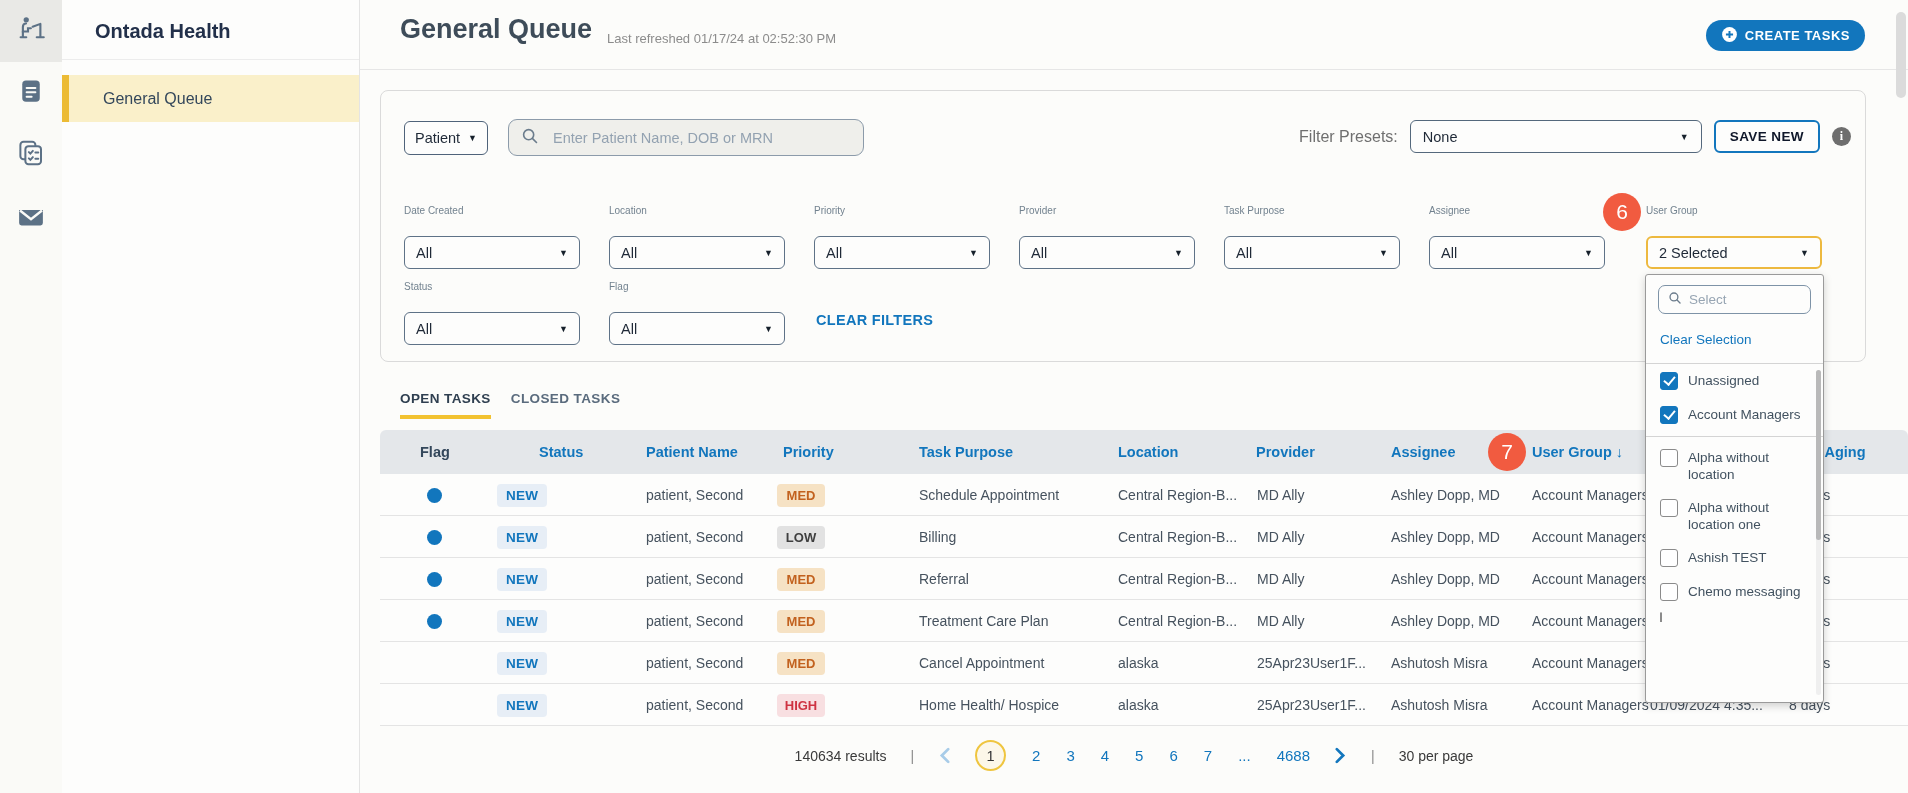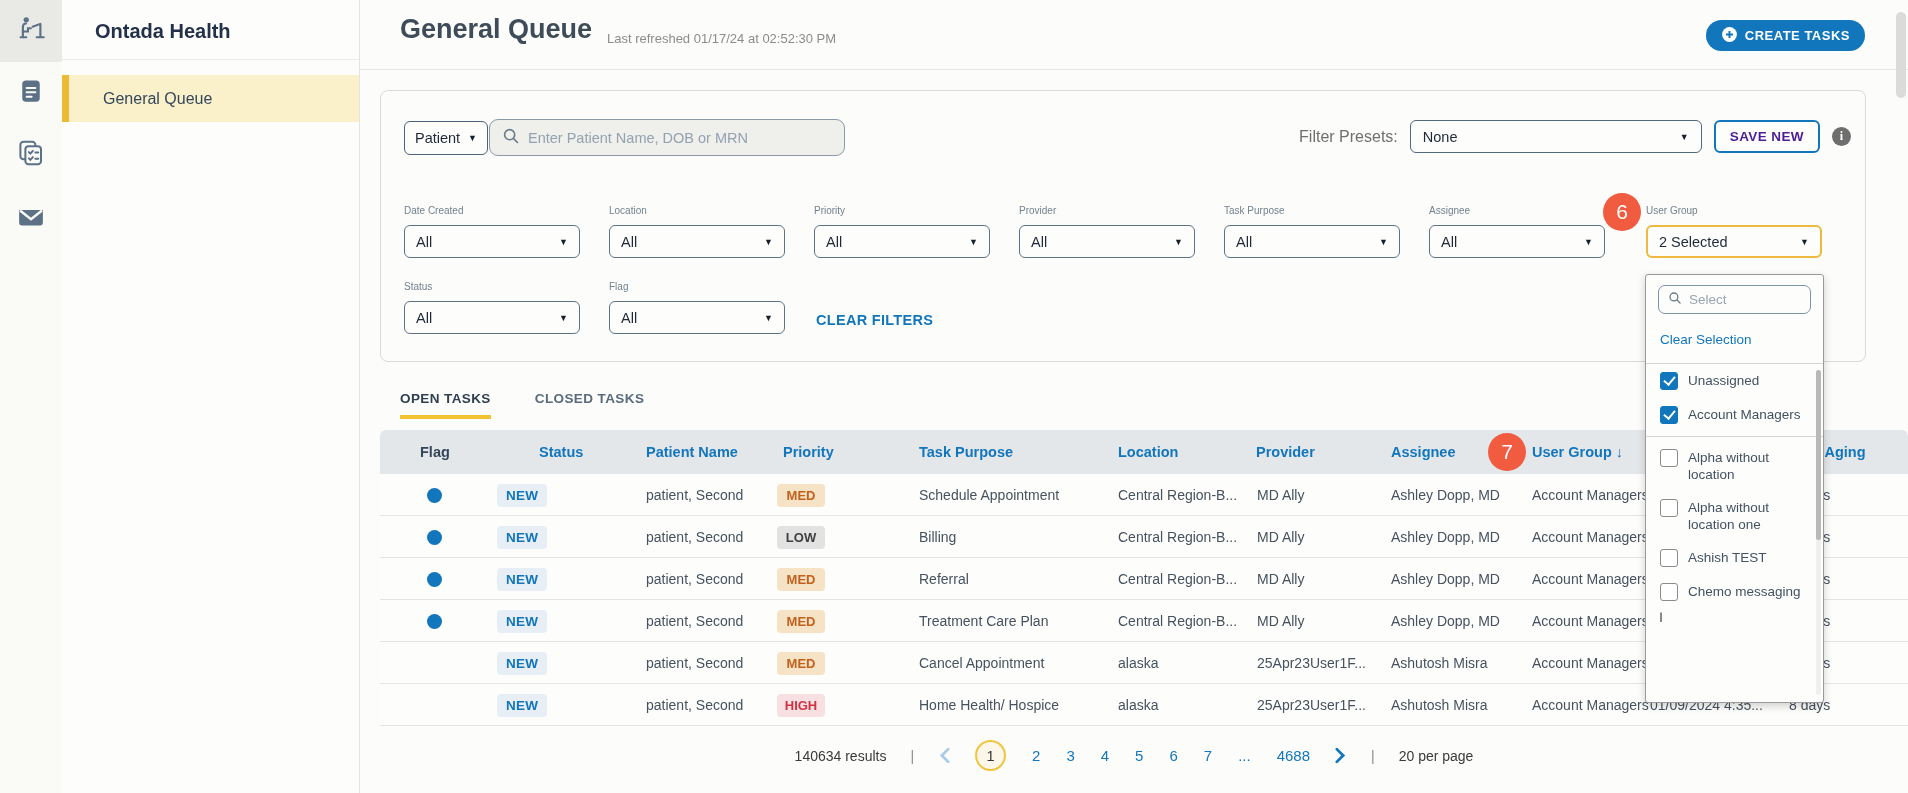--- a/index.html
+++ b/index.html
@@ -23,33 +23,33 @@
   .topbar{height:70px;border-bottom:1px solid #E6E6E6;position:relative;}
   .page-title{position:absolute;left:40px;top:14px;font-size:27px;font-weight:600;color:#3E4C59;}
   .refreshed{position:absolute;left:247px;top:31px;font-size:13px;color:#8C8C8C;}
   .create-btn{position:absolute;right:43px;top:20px;height:31px;background:#1276BD;border:none;border-radius:16px;color:#fff;font-size:13px;font-weight:bold;letter-spacing:.5px;padding:0 15px;display:flex;align-items:center;gap:7px;cursor:pointer;}
   .create-btn svg{width:17px;height:17px;}
 
   
   .card{position:absolute;left:20px;top:90px;width:1486px;height:272px;border:1px solid #DADADA;border-radius:8px;background:#FCFCFA;}
   .patient-select{position:absolute;left:23px;top:30px;width:84px;height:34px;border:1px solid #4F637A;border-radius:6px;background:#FDFDFC;display:flex;align-items:center;justify-content:space-between;padding:0 10px;font-size:14.5px;color:#1F2937;cursor:pointer;}
   .caret{font-size:9px;color:#16202B;}
-  .search-box{position:absolute;left:108px;top:28px;width:356px;height:37px;background:#EFEFEB;border:1px solid #8C9BAA;border-radius:9px;display:flex;align-items:center;gap:8px;padding:0 12px;}
+  .search-box{position:absolute;left:127px;top:28px;width:356px;height:37px;background:#EFEFEB;border:1px solid #8C9BAA;border-radius:9px;display:flex;align-items:center;gap:14px;padding:0 12px;}
   .search-box svg{width:18px;height:18px;flex-shrink:0;}
   .search-box input{flex:1;border:none;background:transparent;outline:none;font-size:14.5px;color:#3A4756;}
   .search-box input::placeholder{color:#93A2B1;}
   .presets{position:absolute;right:14px;top:29px;display:flex;align-items:center;gap:12px;}
   .presets-label{font-size:16px;color:#6F6F6F;}
   .preset-select{width:292px;height:33px;border:1px solid #54687C;border-radius:6px;background:#FDFDFC;display:flex;align-items:center;justify-content:space-between;padding:0 12px;font-size:14.5px;color:#1F2937;cursor:pointer;}
-  .save-new{height:33px;padding:0 14px;border:2px solid #1276BD;border-radius:6px;color:#4c1d95;font-weight:bold;font-size:13.5px;letter-spacing:.4px;background:#FDFDFC;display:flex;align-items:center;cursor:pointer;}
+  .save-new{height:33px;padding:0 14px;border:2px solid #1276BD;border-radius:6px;color:#0f172a;font-weight:bold;font-size:13.5px;letter-spacing:.4px;background:#FDFDFC;display:flex;align-items:center;cursor:pointer;}
   .info-dot{width:19px;height:19px;border-radius:50%;background:#6E6E6E;color:#fff;font-size:12px;font-weight:bold;display:flex;align-items:center;justify-content:center;font-family:"Liberation Serif",serif;}
   .fcol{position:absolute;top:114px;width:176px;}
   .fcol.r2{top:190px;}
   .flabel{font-size:10px;color:#72828F;height:17px;}
-  .fselect{margin-top:3px;height:33px;border:1px solid #5E7287;border-radius:6px;background:#FDFDFC;display:flex;align-items:center;justify-content:space-between;padding:0 11px;font-size:14.5px;color:#1F2937;cursor:pointer;}
+  .fselect{margin-top:14px;height:33px;border:1px solid #5E7287;border-radius:6px;background:#FDFDFC;display:flex;align-items:center;justify-content:space-between;padding:0 11px;font-size:14.5px;color:#1F2937;cursor:pointer;}
   .fselect[data-on="true"]{border:2px solid #EDB93F;}
   .clear-filters{position:absolute;left:435px;top:212px;height:33px;display:flex;align-items:center;font-size:14.5px;font-weight:bold;color:#1276BD;letter-spacing:.3px;cursor:pointer;}
   .badge{width:38px;height:38px;border-radius:50%;background:#F15B40;color:#fff;font-size:21px;display:flex;align-items:center;justify-content:center;}
   .badge6{position:absolute;left:1222px;top:102px;z-index:30;}
 
   
   .ug-panel{position:absolute;left:1285px;top:274px;width:179px;height:429px;background:#FDFDFC;border:1px solid #9A9A9A;border-radius:3px;box-shadow:0 3px 8px rgba(0,0,0,.18);z-index:40;padding-top:10px;}
   .p-search{margin:0 12px;height:29px;border:1px solid #7E93A7;border-radius:7px;display:flex;align-items:center;gap:7px;padding:0 9px;background:#FDFDFC;}
   .p-search svg{width:14px;height:14px;flex-shrink:0;}
   .p-search input{flex:1;min-width:0;border:none;background:transparent;outline:none;font-size:13.5px;color:#3A4756;}
@@ -60,21 +60,21 @@
   .opt .lbl{width:122px;}
   .cb{width:18px;height:18px;flex-shrink:0;border:1.5px solid #8B8B8B;border-radius:3px;background:#fff;position:relative;}
   .opt[data-on="true"] .cb{background:#1276BD;border-color:#1276BD;}
   .opt[data-on="true"] .cb::after{content:"";position:absolute;left:5px;top:1px;width:5px;height:9px;border:solid #fff;border-width:0 2.5px 2.5px 0;transform:rotate(40deg);}
   .opt-div{border-top:1px solid #D4D4D4;margin:4px 0;}
   .opt-partial{height:13px;overflow:hidden;padding:4px 0 0 14px;}
   .p-scroll{position:absolute;right:2px;top:95px;width:5px;height:325px;background:#EFEFEF;border-radius:3px;}
   .p-thumb{width:5px;height:170px;background:#B9B9B9;border-radius:3px;}
 
   
-  .tabs{position:absolute;left:40px;top:391px;display:flex;gap:44px;}
+  .tabs{position:absolute;left:40px;top:391px;display:flex;gap:20px;}
   .tab{font-size:13.5px;font-weight:bold;letter-spacing:.4px;color:#5A6B7D;padding-bottom:9px;cursor:pointer;border-bottom:4px solid transparent;}
   .tab[data-on="true"]{color:#2F3F50;border-bottom:4px solid #F2C230;}
 
   
   .table{position:absolute;left:20px;top:430px;width:1528px;}
   .thead{height:44px;background:#E4E7EA;position:relative;border-radius:6px 6px 0 0;}
   .hc{position:absolute;top:0;line-height:44px;font-size:14.5px;font-weight:bold;color:#1276BD;white-space:nowrap;}
   .hc.dark{color:#33475B;}
   .sort{font-weight:bold;}
   .badge7{position:absolute;left:1108px;top:3px;z-index:5;}
@@ -453,19 +453,19 @@
         <span class="pnum">7</span>
         <span class="ellipsis">...</span>
         <span class="pnum">4688</span>
       </div>
       <span class="chev">
           <svg viewBox="0 0 12 16" fill="none" stroke="#1276BD" stroke-width="2.6" stroke-linecap="round">
             <path d="M2.5 2l6 6-6 6"></path>
           </svg>
         </span>
       <span class="sep">|</span>
-      <span>20 per page</span>
+      <span>30 per page</span>
     </footer>
 
   </main>
 
   <div class="vscroll"></div>
 </div>
 
 </body></html>

